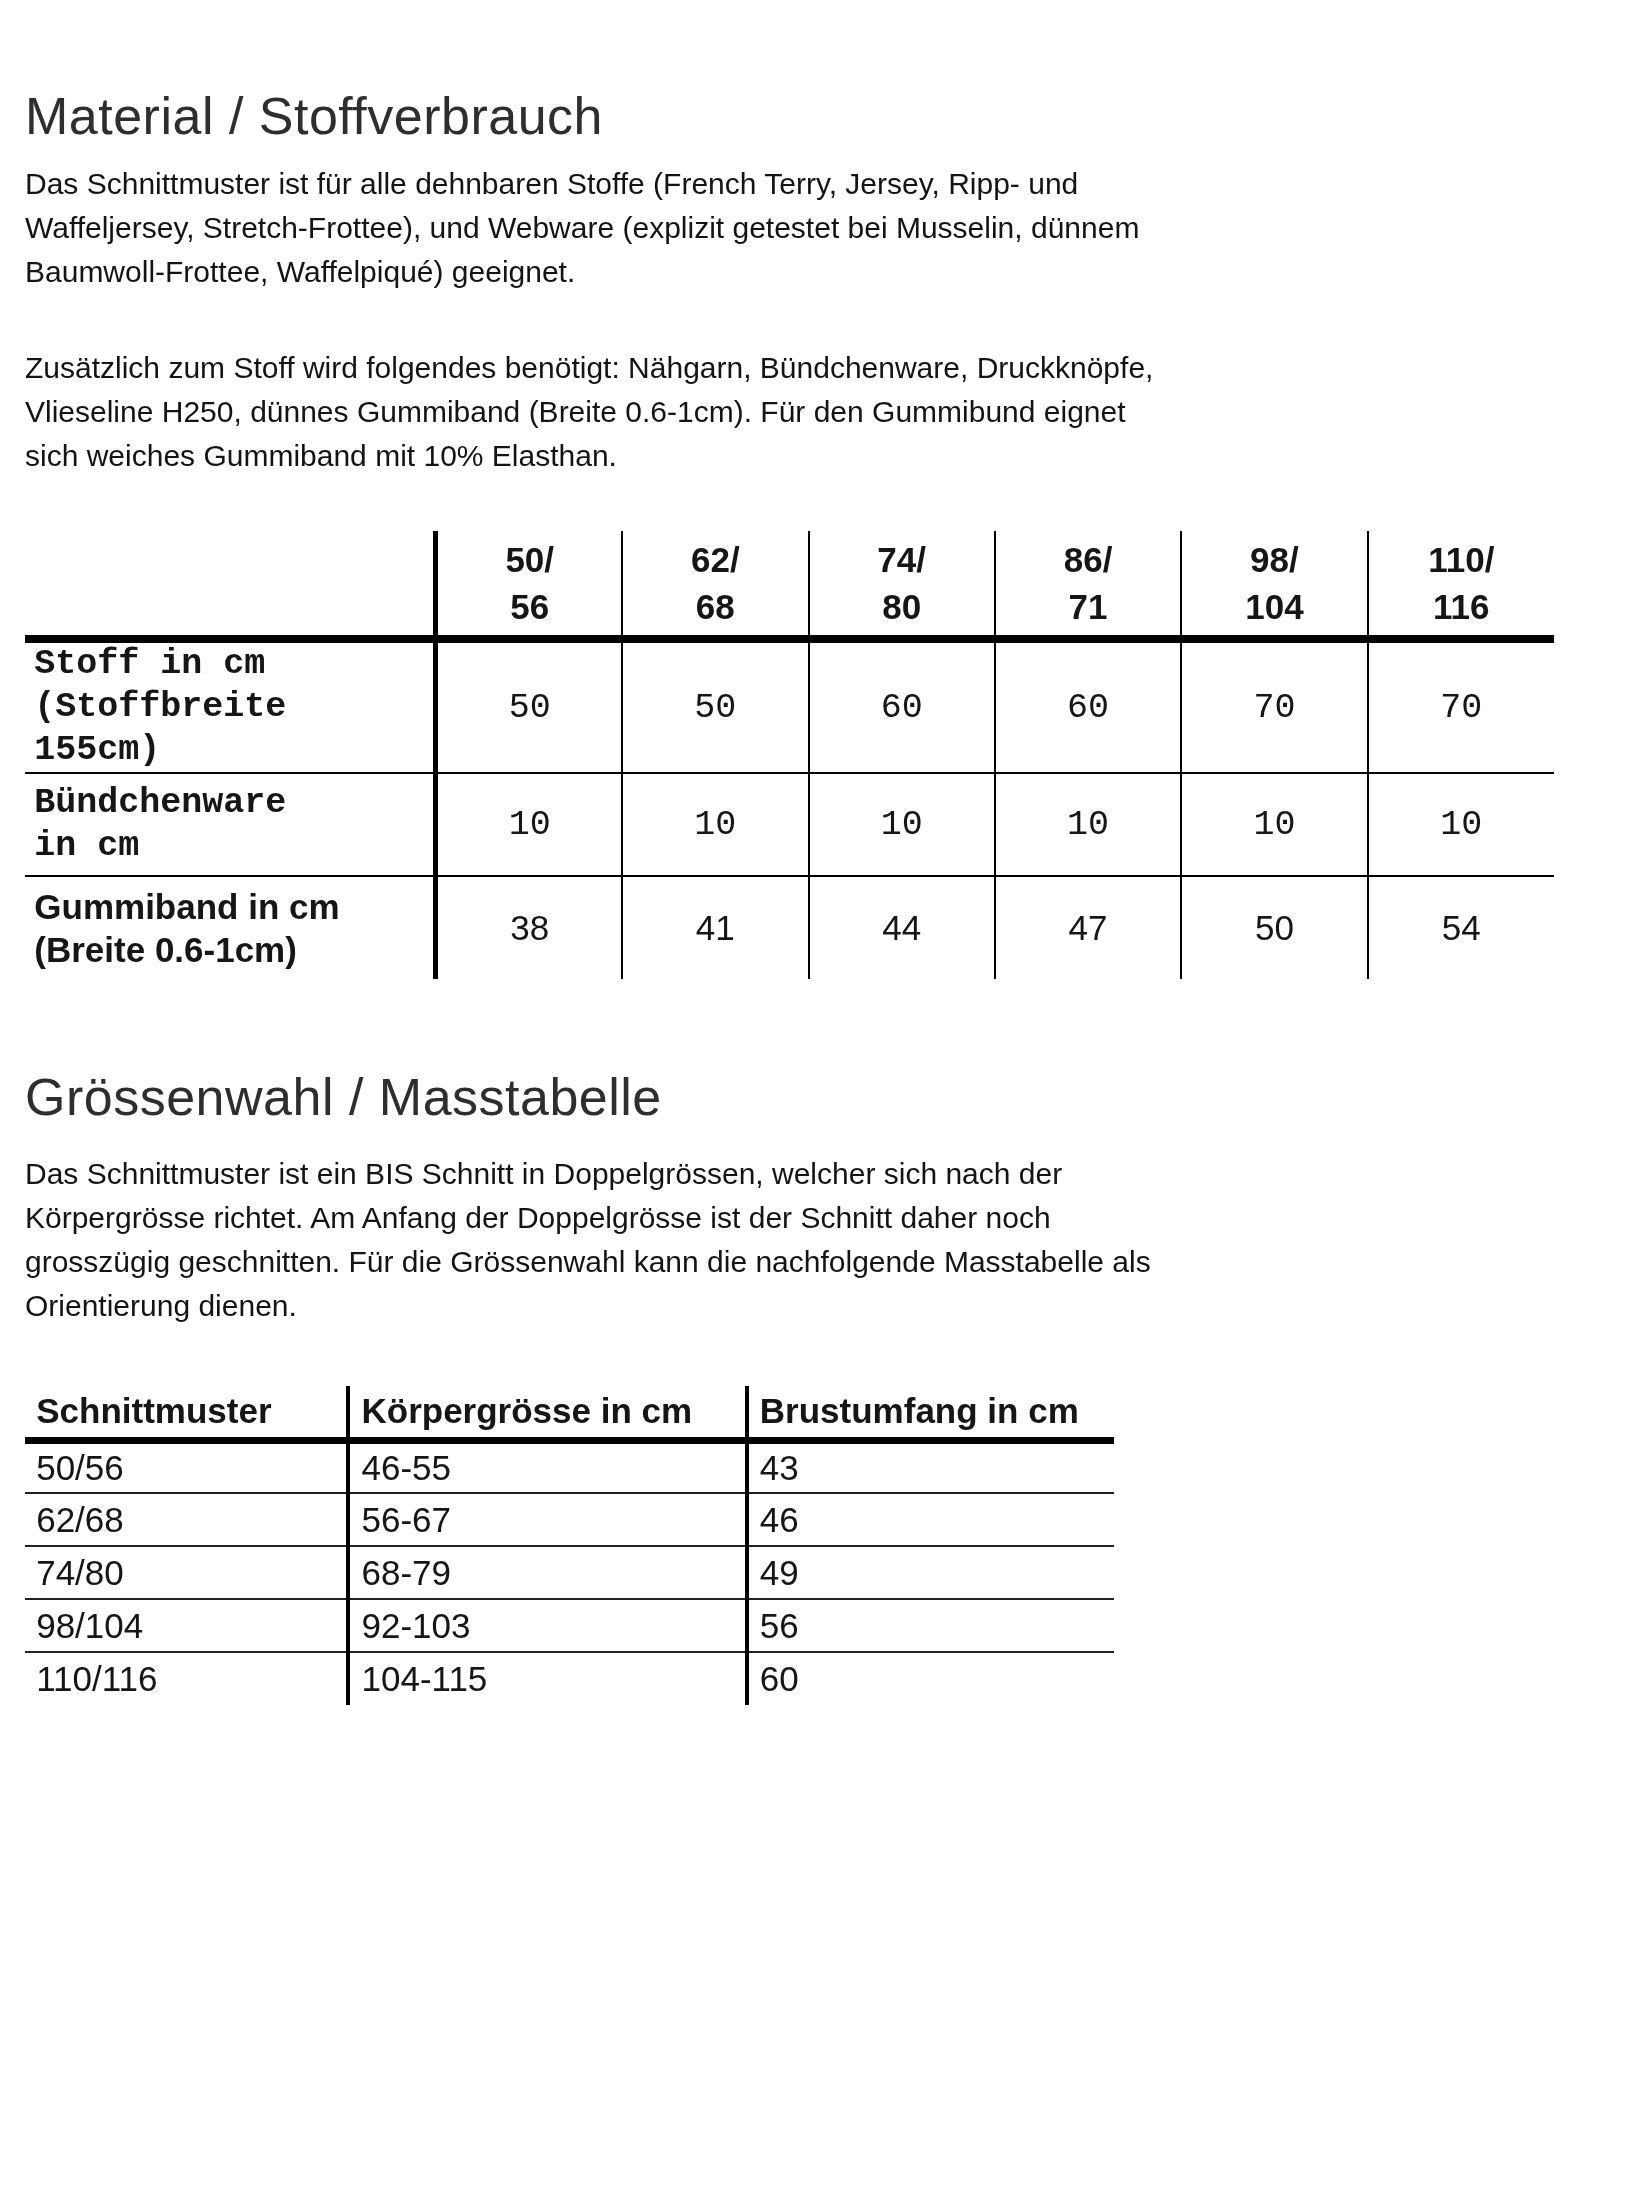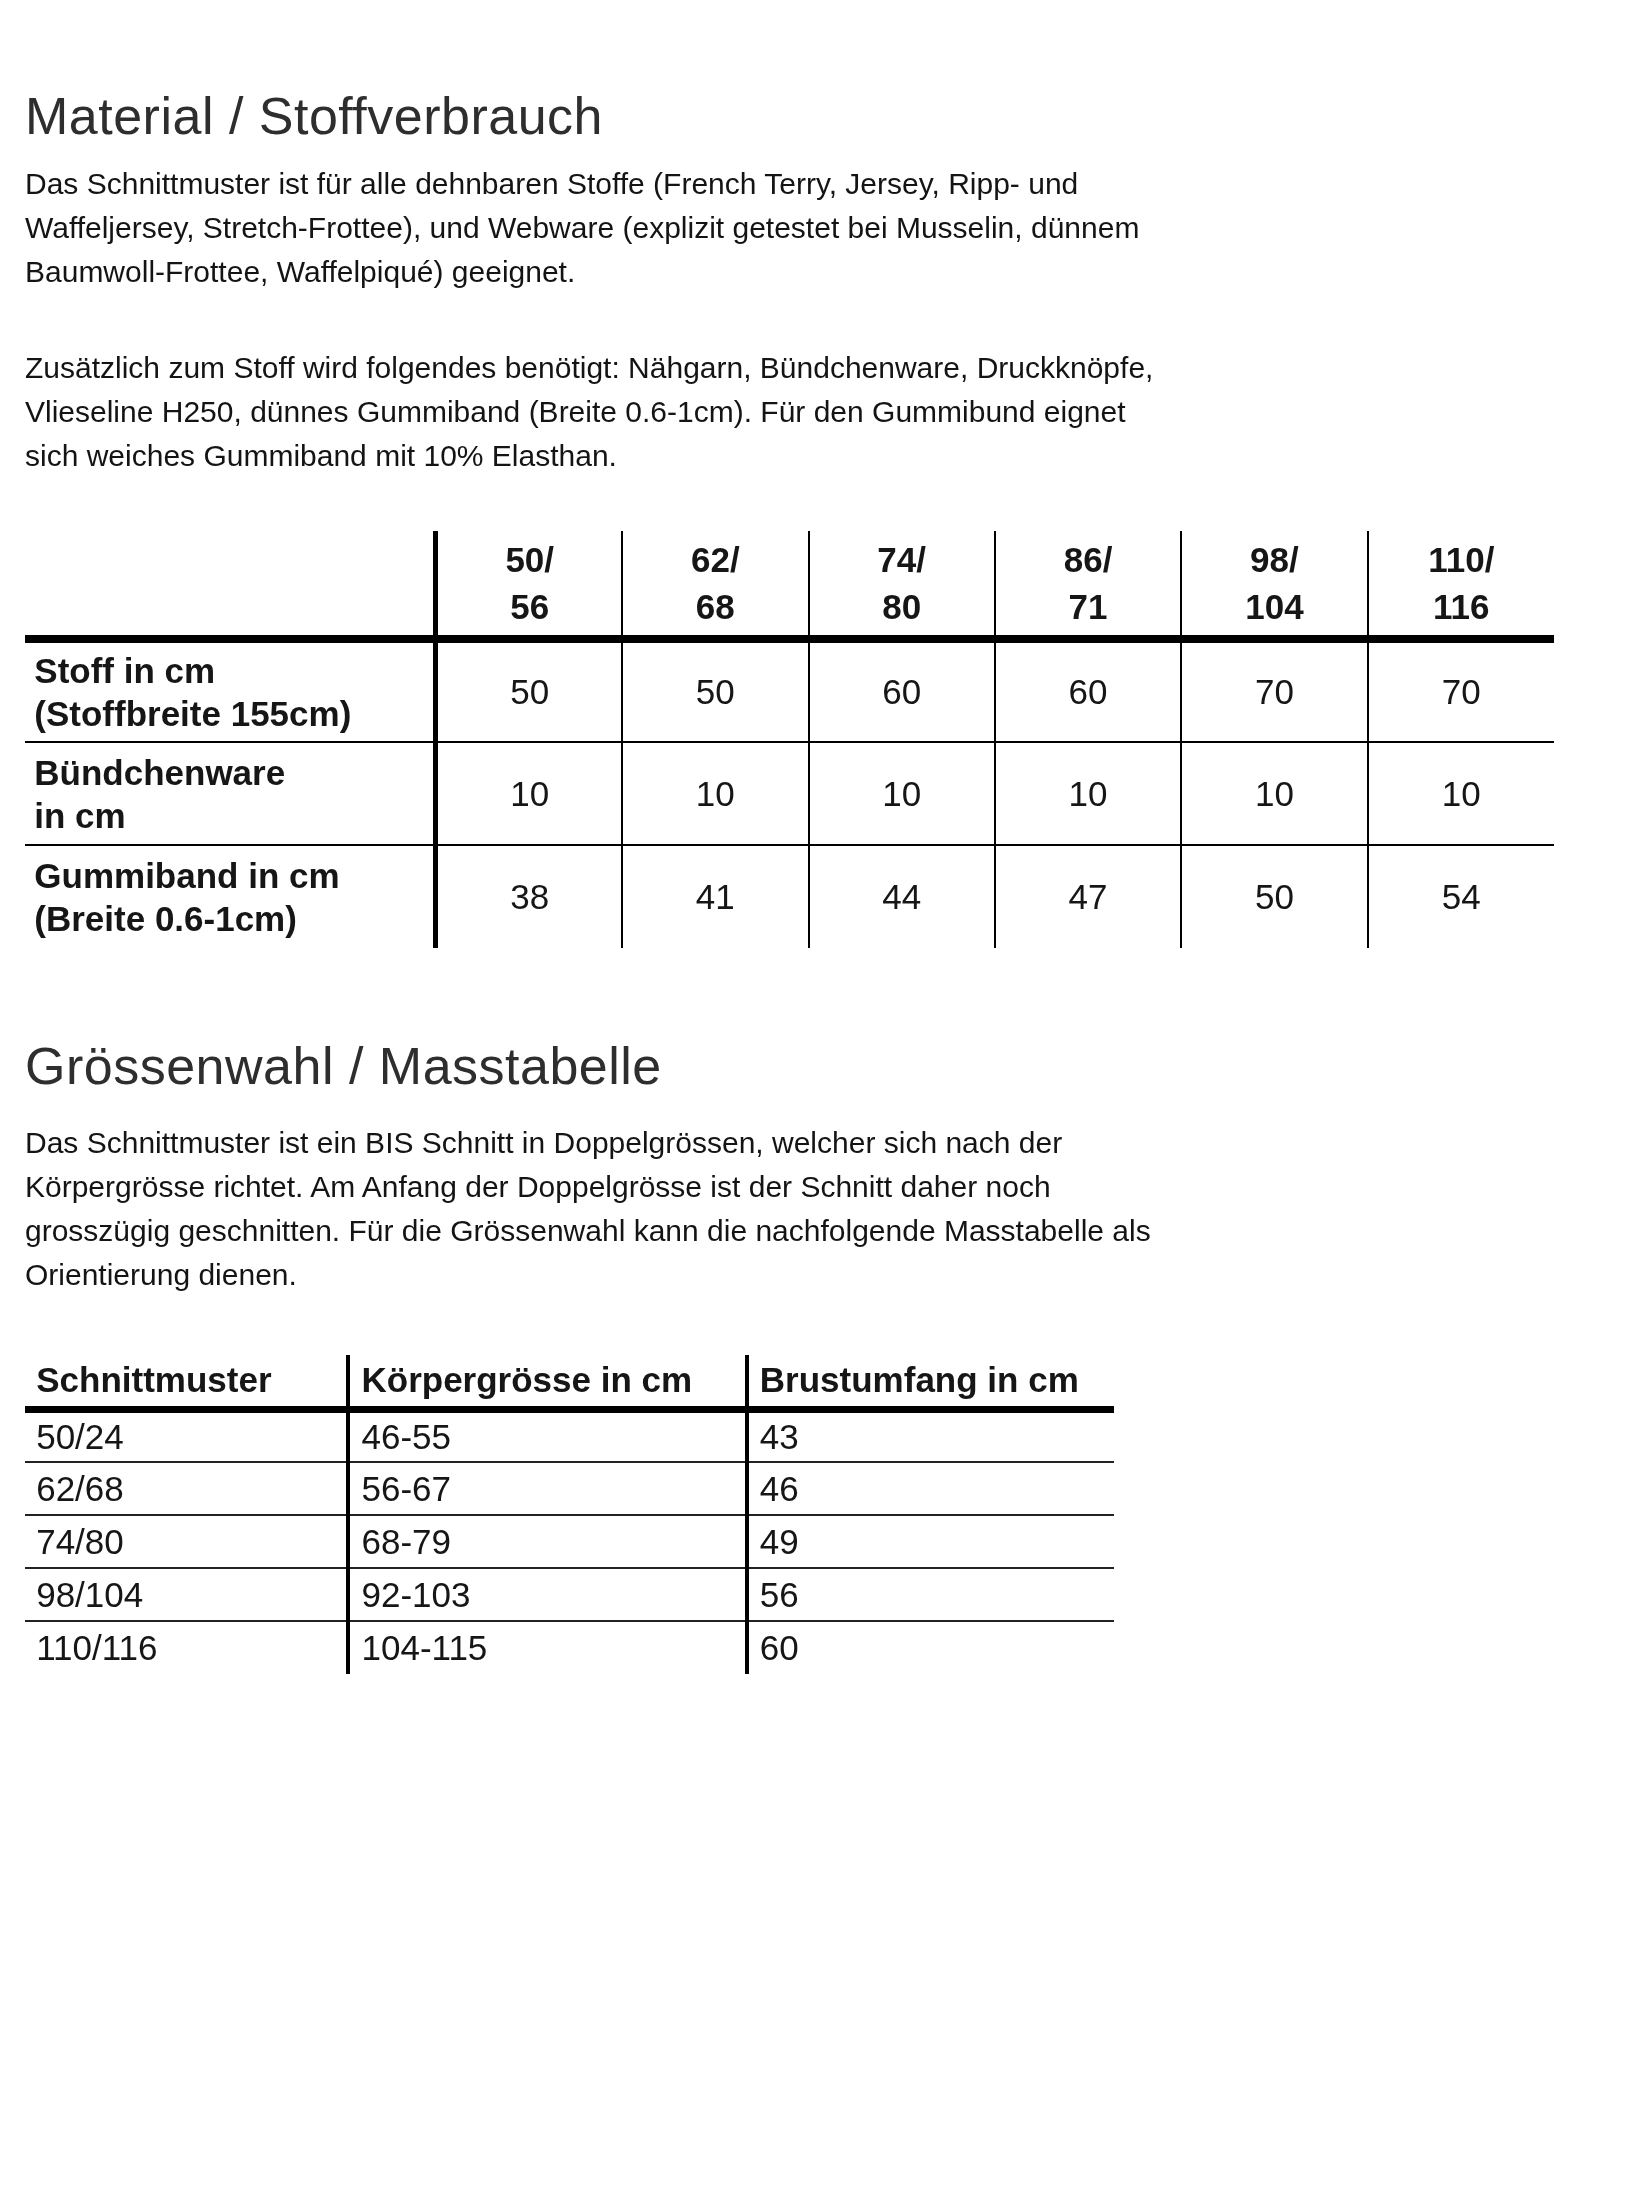--- a/index.html
+++ b/index.html
@@ -47,21 +47,21 @@
   .t1 td.rowlabel {
     text-align: left;
     font-weight: bold;
     white-space: pre-line;
     line-height: 43px;
     padding-left: 9.3px;
   }
   .t1 tr > *:nth-child(2) { border-left: 5.6px solid #000; }
   .t1 tr > *:nth-child(n+3) { border-left: 2.8px solid #000; }
   .t1 thead tr { border-bottom: 8.4px solid #000; }
-  .t1 tbody tr:not(:last-child) { border-bottom: 2.8px solid #000; }
+  .t1 tbody tr:not(:last-child) { border-bottom: 2.8px solid #000; font-family: Liberation Mono, monospace; }
 
   
   .t2 { width: 1089px; margin-top: 58px; font-size: 35px; }
   .t2 th, .t2 td { padding: 0 0 0 11.2px; text-align: left; vertical-align: middle; }
   .t2 thead th { height: 54px; font-weight: bold; }
   .t2 tbody td { height: 53px; font-weight: normal; }
   .t2 tr > *:nth-child(n+2) { border-left: 4.7px solid #000; }
   .t2 thead tr { border-bottom: 7.5px solid #000; }
   .t2 tbody tr:not(:last-child) { border-bottom: 2.8px solid #222; }
 </style>
@@ -156,21 +156,21 @@
     </colgroup>
     <thead>
       <tr>
         <th>Schnittmuster</th>
         <th>Körpergrösse in cm</th>
         <th>Brustumfang in cm</th>
       </tr>
     </thead>
     <tbody>
       <tr>
-        <td>50/24</td>
+        <td>50/56</td>
         <td>46-55</td>
         <td>43</td>
       </tr>
       <tr>
         <td>62/68</td>
         <td>56-67</td>
         <td>46</td>
       </tr>
       <tr>
         <td>74/80</td>

